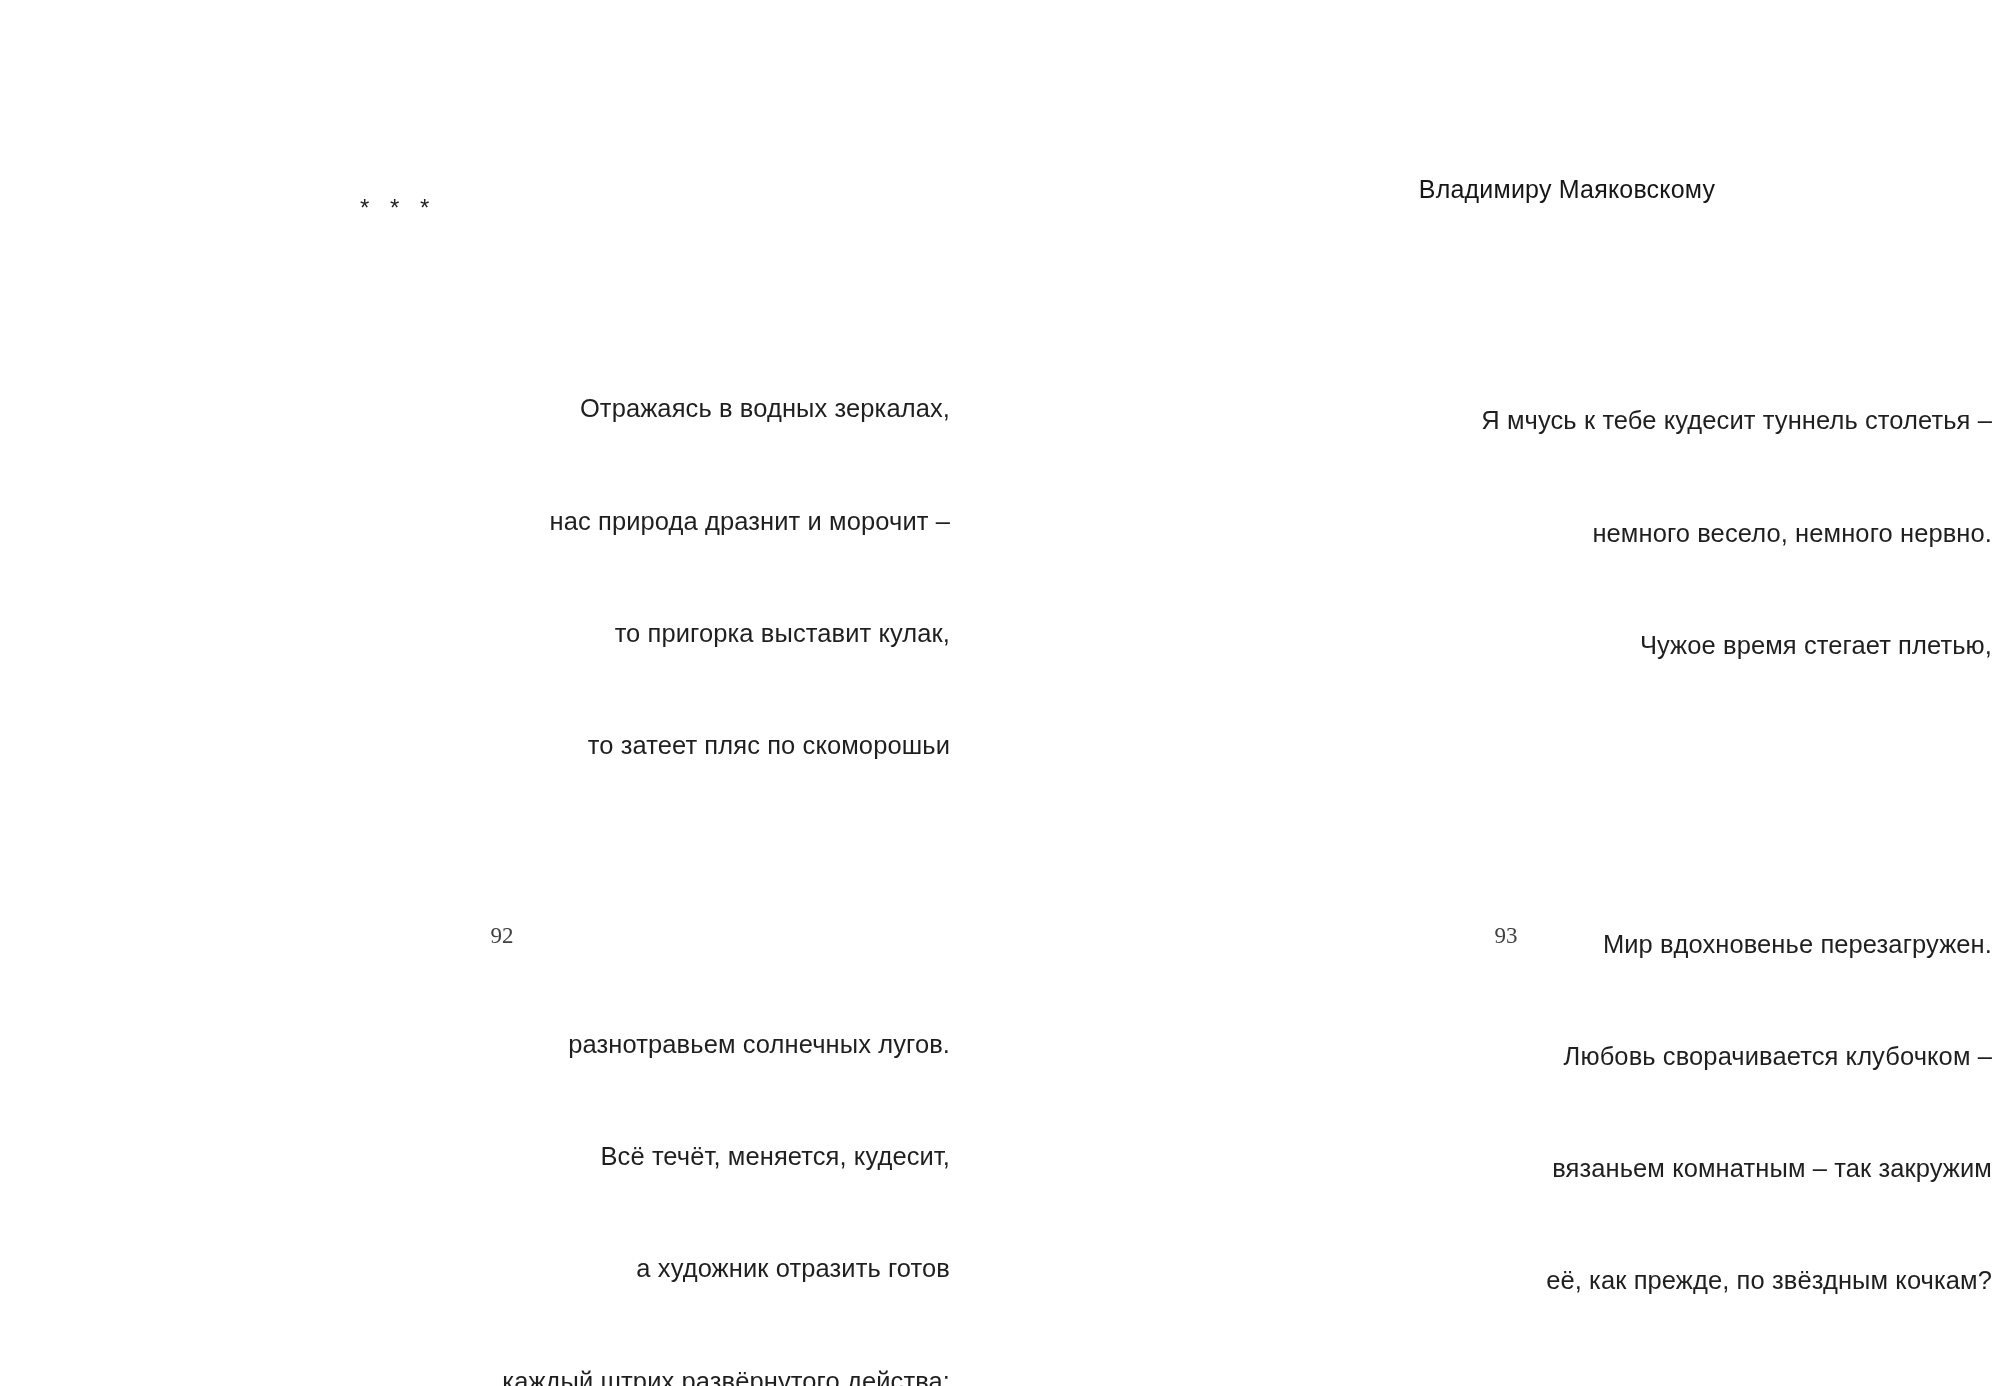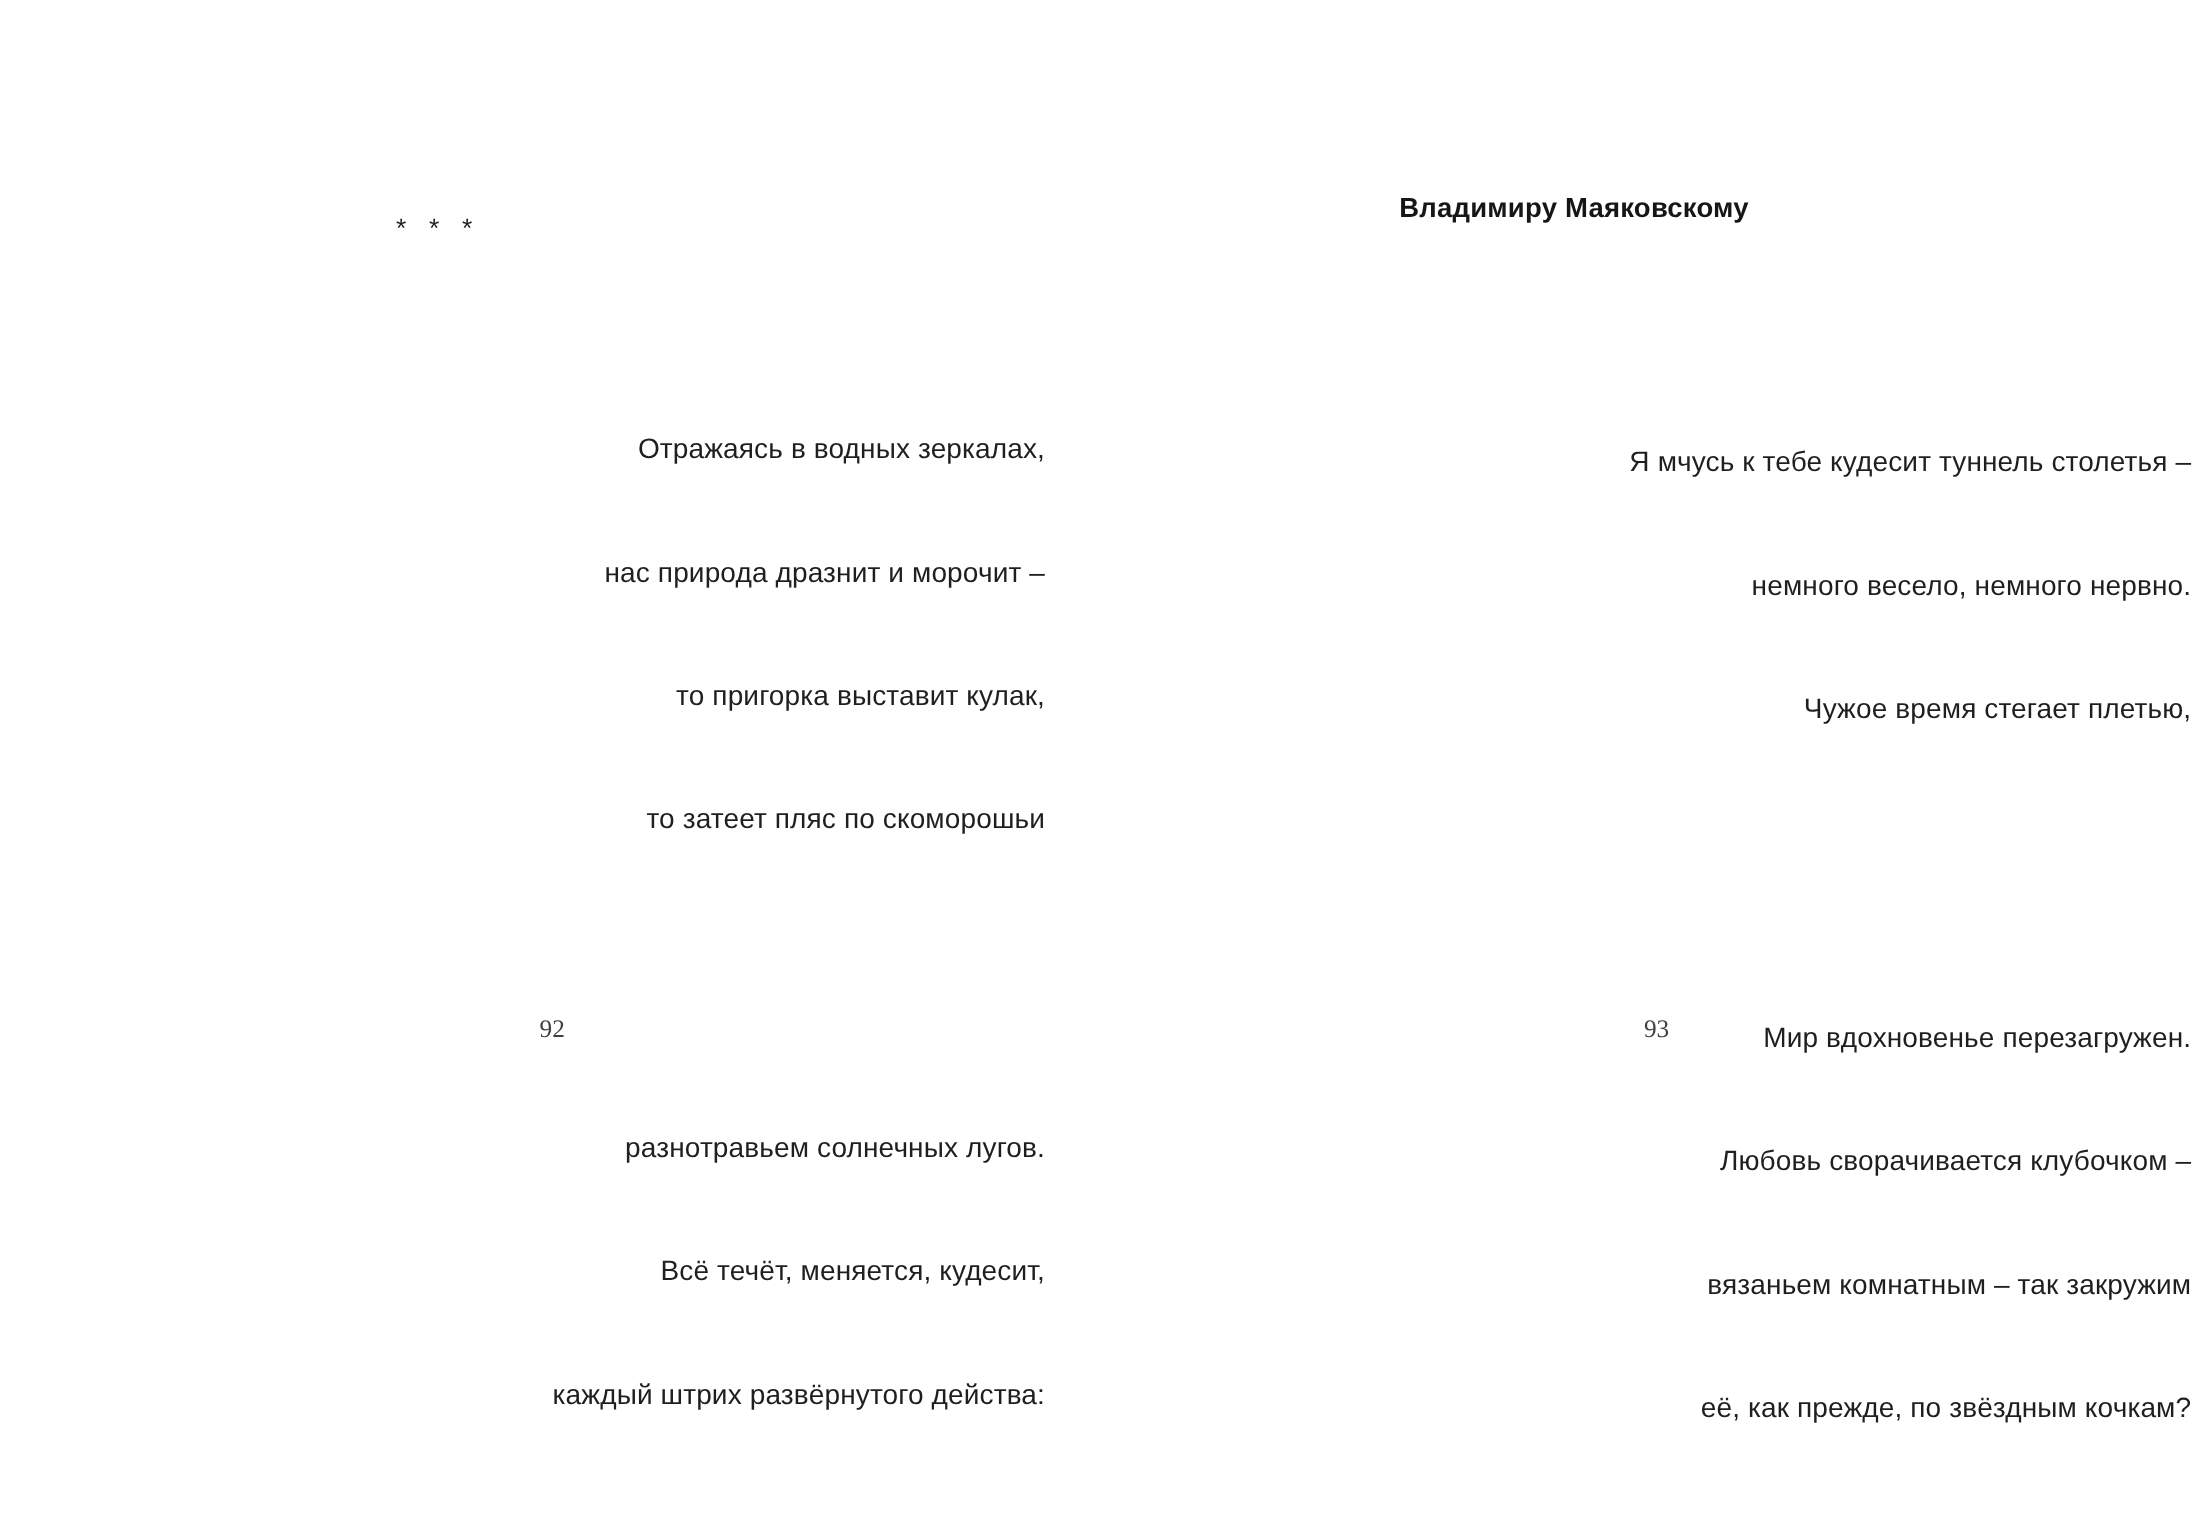--- a/index.html
+++ b/index.html
@@ -49,24 +49,24 @@
     top: 118px;
     width: 700px;
   }
   .page-right .textblock {
     left: 268px;
     top: 97px;
     width: 720px;
   }
 
   .poem-title {
-    font-weight: bold;
+    font-weight: normal;
     font-size: 25px;
     line-height: 34px;
-    text-align: left;
+    text-align: center;
     margin: 0 0 47px 0;
     padding-right: 130px;
     color: #161616;
     letter-spacing: 0.2px;
   }
 
   .asterisks {
     margin: 0 0 18px 0;
     padding-left: 110px;
     font-size: 24px;
@@ -109,20 +109,21 @@
       <div class="asterisks">* * *</div>
       <div class="stanza">
         <span class="line">Отражаясь в водных зеркалах,</span>
         <span class="line">нас природа дразнит и морочит –</span>
         <span class="line">то пригорка выставит кулак,</span>
         <span class="line">то затеет пляс по скоморошьи</span>
       </div>
       <div class="stanza">
         <span class="line">разнотравьем солнечных лугов.</span>
         <span class="line">Всё течёт, меняется, кудесит,</span>
+        <span class="line">а художник отразить готов</span>
         <span class="line">каждый штрих развёрнутого действа:</span>
       </div>
       
       
       
     </div>
     <div class="folio">92</div>
   </div>
 
   <div class="page page-right">

